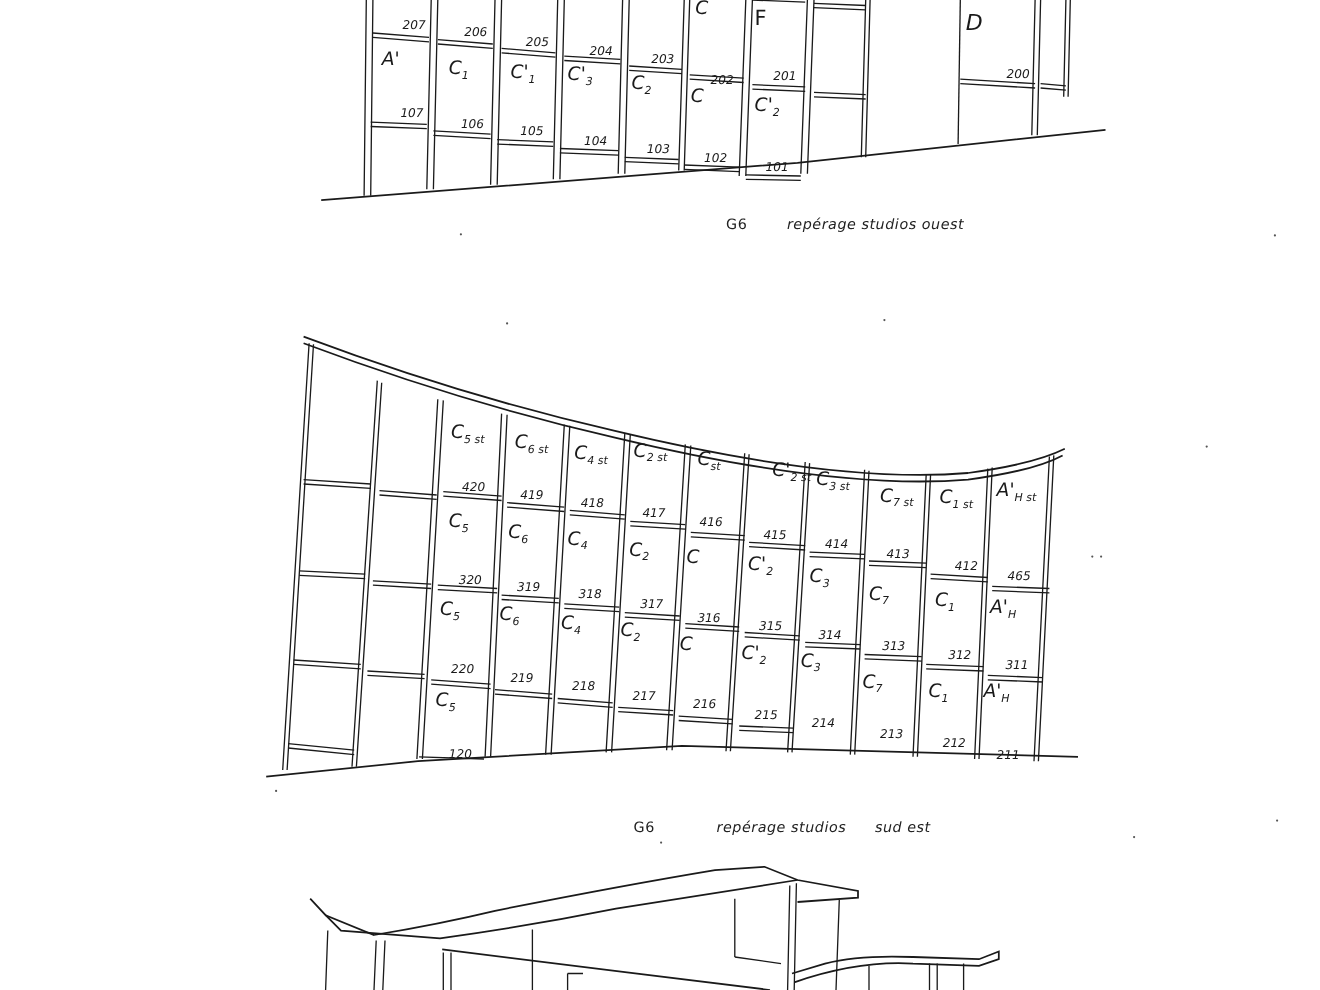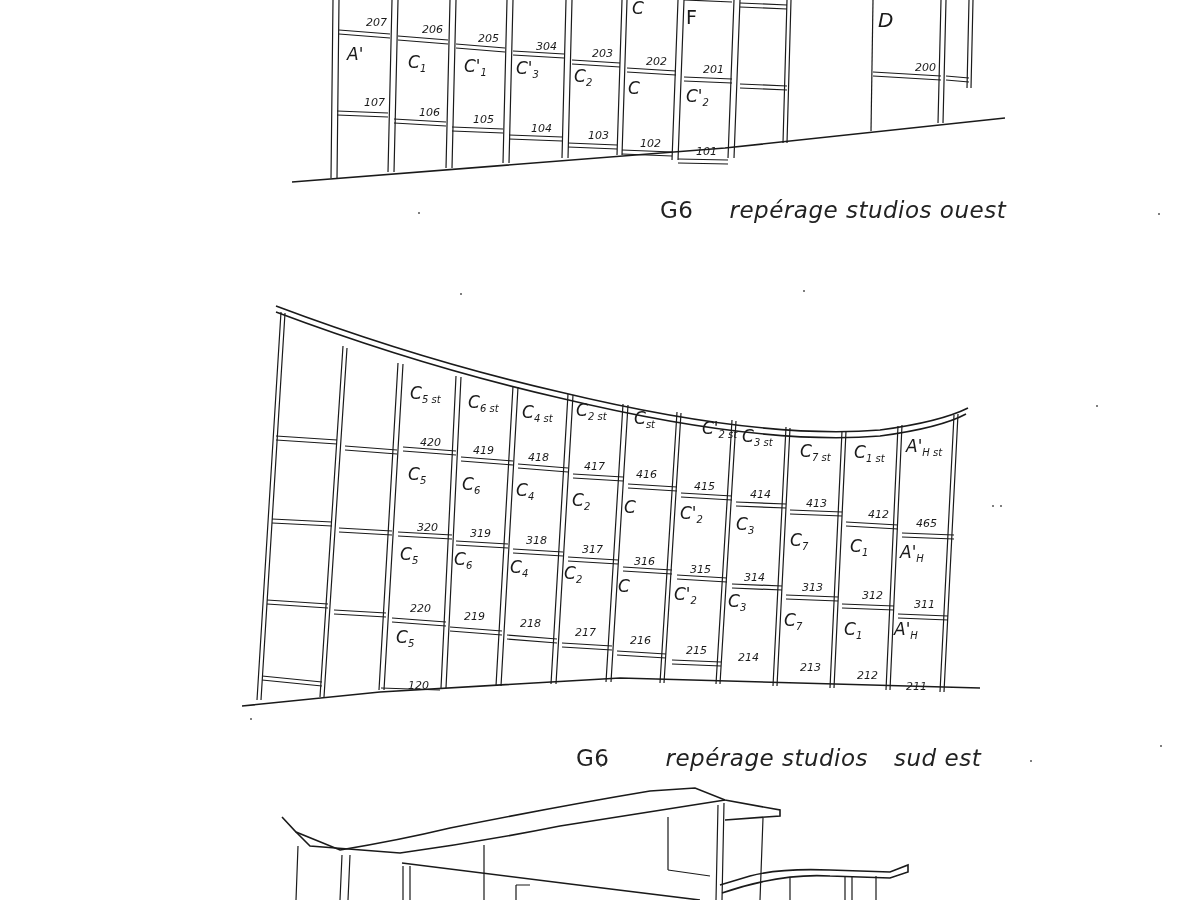--- a/index.html
+++ b/index.html
@@ -5,21 +5,21 @@
   html, body { margin: 0; padding: 0; background: #ffffff; }
   body { width: 1200px; height: 900px; overflow: hidden; position: relative; font-family: "DejaVu Sans", sans-serif; }
   #sheet { position: absolute; left: 0; top: 0; width: 1200px; height: 900px; }
   svg { position: absolute; left: 0; top: 0; }
   .ln { stroke: #1a1a1a; stroke-width: 1.6; fill: none; }
   .ln2 { stroke: #1a1a1a; stroke-width: 1.2; fill: none; }
   .lbl { position: absolute; font-family: "DejaVu Sans", sans-serif; color: #1a1a1a; white-space: nowrap; }
   .code { font-size: 17px; font-style: italic; }
   .code sub { font-size: 10px; font-style: italic; }
   .num { font-size: 11px; font-style: italic; }
-  .caption { position: absolute; font-family: "DejaVu Sans", sans-serif; font-style: italic; font-size: 23px; color: #222; letter-spacing: 0.5px; white-space: nowrap; }
+  .caption { position: absolute; font-family: "DejaVu Sans", sans-serif; font-style: italic; font-size: 13px; color: #222; letter-spacing: 0.5px; white-space: nowrap; }
   .caption .g { margin-right: 36px; font-style: normal; }
   .dot { position: absolute; width: 2px; height: 2px; background: #555; border-radius: 1px; }
 </style>
 </head>
 <body>
 
 <div id="sheet">
 
   <svg width="1200" height="900" viewBox="0 0 1200 900">
 
@@ -139,23 +139,23 @@
   <div>
 
     <span class="lbl code" style="left:632px;top:-2px;">C</span>
     <span class="lbl code" style="left:686px;top:6px;font-style:normal;font-size:19px;">F</span>
     <span class="lbl code" style="left:878px;top:8px;font-size:20px;">D</span>
     <span class="lbl num" style="left:915px;top:61px;">200</span>
 
     <span class="lbl num" style="left:366px;top:16px;">207</span>
     <span class="lbl num" style="left:422px;top:23px;">206</span>
     <span class="lbl num" style="left:478px;top:32px;">205</span>
-    <span class="lbl num" style="left:536px;top:40px;">304</span>
+    <span class="lbl num" style="left:536px;top:40px;">204</span>
     <span class="lbl num" style="left:592px;top:47px;">203</span>
-    <span class="lbl num" style="left:646px;top:55px;">202</span>
+    <span class="lbl num" style="left:646px;top:66px;">202</span>
     <span class="lbl num" style="left:703px;top:63px;">201</span>
 
     <span class="lbl code" style="left:347px;top:44px;"><span>A'</span></span>
     <span class="lbl code" style="left:408px;top:52px;"><span>C</span><sub>1</sub></span>
     <span class="lbl code" style="left:464px;top:56px;"><span>C'</span><sub>1</sub></span>
     <span class="lbl code" style="left:516px;top:58px;"><span>C'</span><sub>3</sub></span>
     <span class="lbl code" style="left:574px;top:66px;"><span>C</span><sub>2</sub></span>
     <span class="lbl code" style="left:628px;top:78px;"><span>C</span></span>
     <span class="lbl code" style="left:686px;top:86px;"><span>C'</span><sub>2</sub></span>
 

